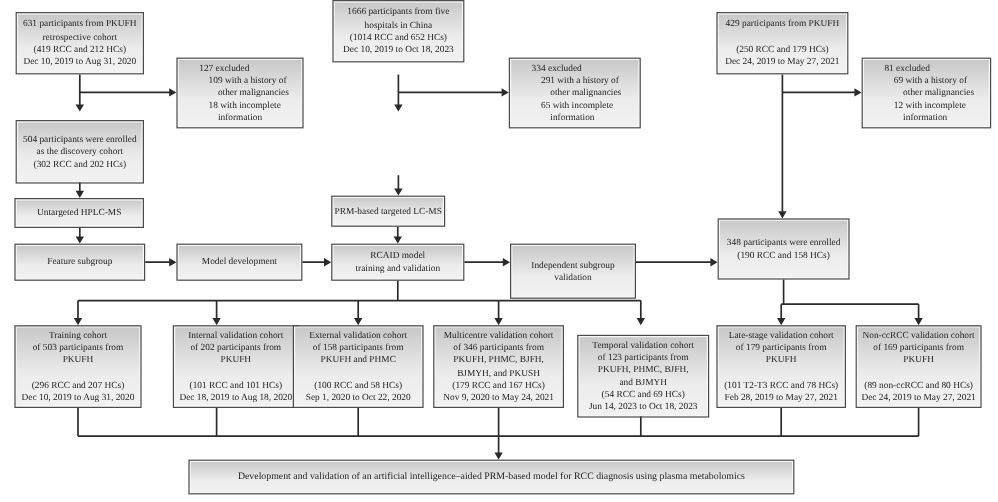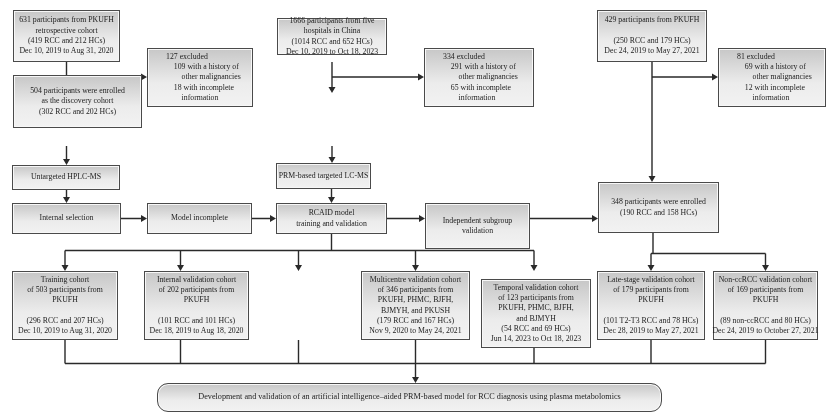--- a/index.html
+++ b/index.html
@@ -10,21 +10,21 @@
   .box{
     position:absolute;box-sizing:border-box;
     border:1.4px solid #4a4a4a;
     background:linear-gradient(180deg,#c7c7c7 0%,#ececec 60%,#f2f2f2 100%);
     box-shadow:inset 0 0 0 1px #f7f7f7;
     display:flex;align-items:center;justify-content:center;
     font-size:7.8px;line-height:1.32;letter-spacing:0;
   }
   .center{text-align:center;white-space:pre;}
   .leftalign{text-align:left;white-space:pre;justify-content:flex-start;padding-left:18px;}
-  .conclusion{font-size:8.2px;border-radius:11px;}
+  .conclusion{font-size:8.2px;}
   #connectors{position:absolute;left:0;top:0;}
 </style>
 </head>
 <body>
 
 <div id="canvas">
 
   <svg id="connectors" width="832" height="418" viewBox="0 0 832 418">
     <path fill="none" stroke="#2a2a2a" stroke-width="1.4" d="
       M66.5,62 V88  M66.5,77 H142
@@ -65,21 +65,21 @@
       M141,215 L141,222 L147,218.5 Z
       M270,215 L270,222 L276,218.5 Z
       M419,215 L419,222 L425,218.5 Z
       M592,215 L592,222 L598,218.5 Z"></path>
   </svg>
 
   <div class="box center" style="left:13px;top:10px;width:107px;height:52px">631 participants from PKUFH
 retrospective cohort
 (419 RCC and 212 HCs)
 Dec 10, 2019 to Aug 31, 2020</div>
-  <div class="box center" style="left:277px;top:18px;width:110px;height:37px">1666 participants from five
+  <div class="box center" style="left:277px;top:0;width:110px;height:52px">1666 participants from five
 hospitals in China
 (1014 RCC and 652 HCs)
 Dec 10, 2019 to Oct 18, 2023</div>
   <div class="box center" style="left:597px;top:10px;width:110px;height:52px">429 participants from PKUFH
 
 (250 RCC and 179 HCs)
 Dec 24, 2019 to May 27, 2021</div>
 
   <div class="box leftalign" style="left:147px;top:48px;width:106px;height:59px">127 excluded
     109 with a history of
@@ -90,67 +90,73 @@
     291 with a history of
         other malignancies
     65 with incomplete
         information</div>
   <div class="box leftalign" style="left:718px;top:48px;width:108px;height:59px">81 excluded
     69 with a history of
         other malignancies
     12 with incomplete
         information</div>
 
-  <div class="box center" style="left:13px;top:75px;width:129px;height:53px">504 participants were enrolled
+  <div class="box center" style="left:13px;top:100px;width:107px;height:53px">504 participants were enrolled
 as the discovery cohort
 (302 RCC and 202 HCs)</div>
-  <div class="box center" style="left:598px;top:182px;width:121px;height:51px">348 participants were enrolled
+  <div class="box center" style="left:598px;top:182px;width:110px;height:51px">348 participants were enrolled
 (190 RCC and 158 HCs)</div>
 
   <div class="box center" style="left:12px;top:165px;width:108px;height:25px">Untargeted HPLC-MS</div>
   <div class="box center" style="left:276px;top:163px;width:95px;height:26px">PRM-based targeted LC-MS</div>
-  <div class="box center" style="left:12px;top:203px;width:109px;height:31px">Internal selection</div>
-  <div class="box center" style="left:147px;top:203px;width:105px;height:31px">Model incomplete</div>
+  <div class="box center" style="left:12px;top:203px;width:109px;height:31px">Feature subgroup</div>
+  <div class="box center" style="left:147px;top:203px;width:105px;height:31px">Model development</div>
   <div class="box center" style="left:276px;top:203px;width:111px;height:31px">RCAID model
 training and validation</div>
   <div class="box center" style="left:425px;top:203px;width:105px;height:46px">Independent subgroup
 validation</div>
 
   <div class="box center" style="left:12px;top:271px;width:106px;height:69px">Training cohort
 of 503 participants from
 PKUFH
 
 (296 RCC and 207 HCs)
 Dec 10, 2019 to Aug 31, 2020</div>
   <div class="box center" style="left:144px;top:271px;width:105px;height:69px">Internal validation cohort
 of 202 participants from
 PKUFH
 
 (101 RCC and 101 HCs)
 Dec 18, 2019 to Aug 18, 2020</div>
+  <div class="box center" style="left:244px;top:271px;width:109px;height:69px">External validation cohort
+of 158 participants from
+PKUFH and PHMC
+
+(100 RCC and 58 HCs)
+Sep 1, 2020 to Oct 22, 2020</div>
   <div class="box center" style="left:361px;top:271px;width:109px;height:69px">Multicentre validation cohort
 of 346 participants from
 PKUFH, PHMC, BJFH,
 BJMYH, and PKUSH
 (179 RCC and 167 HCs)
 Nov 9, 2020 to May 24, 2021</div>
   <div class="box center" style="left:481px;top:279px;width:110px;height:69px">Temporal validation cohort
 of 123 participants from
 PKUFH, PHMC, BJFH,
 and BJMYH
 (54 RCC and 69 HCs)
 Jun 14, 2023 to Oct 18, 2023</div>
   <div class="box center" style="left:597px;top:271px;width:108px;height:69px">Late-stage validation cohort
 of 179 participants from
 PKUFH
 
 (101 T2-T3 RCC and 78 HCs)
-Dec 28, 2019 to May 27, 2021</div>
+Feb 28, 2019 to May 27, 2021</div>
   <div class="box center" style="left:713px;top:271px;width:105px;height:69px">Non-ccRCC validation cohort
 of 169 participants from
 PKUFH
 
 (89 non-ccRCC and 80 HCs)
-Dec 24, 2019 to October 27, 2021</div>
+Dec 24, 2019 to May 27, 2021</div>
 
   <div class="box center conclusion" style="left:157px;top:383px;width:505px;height:29px">Development and validation of an artificial intelligence–aided PRM-based model for RCC diagnosis using plasma metabolomics</div>
 
 </div>
 
 </body></html>

